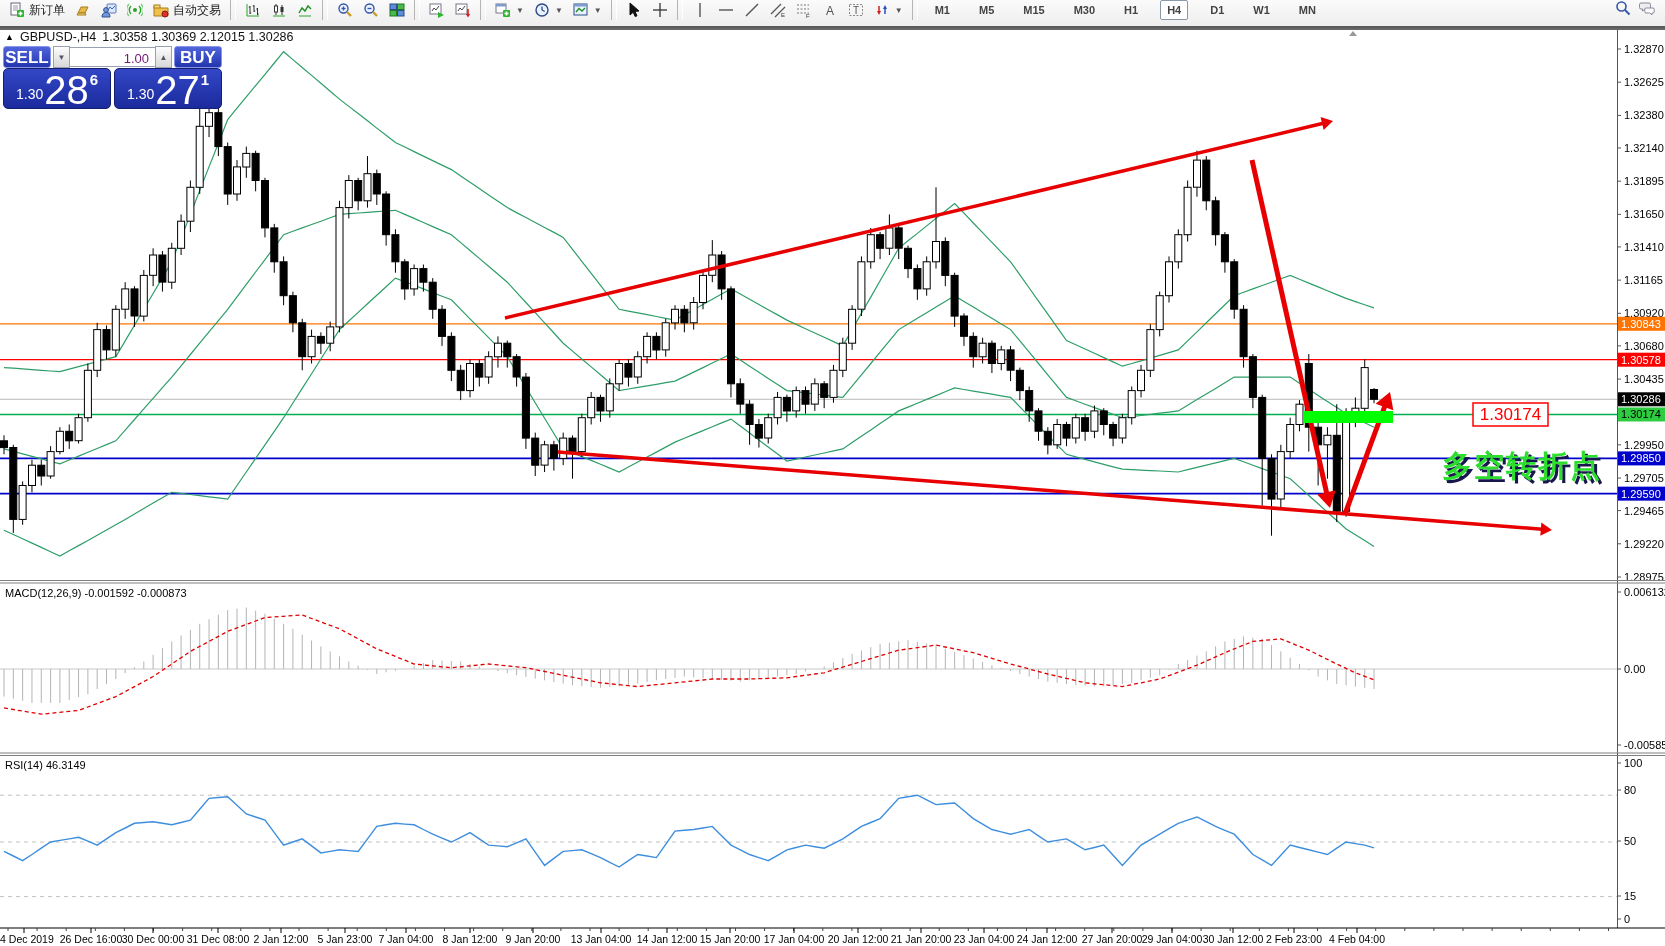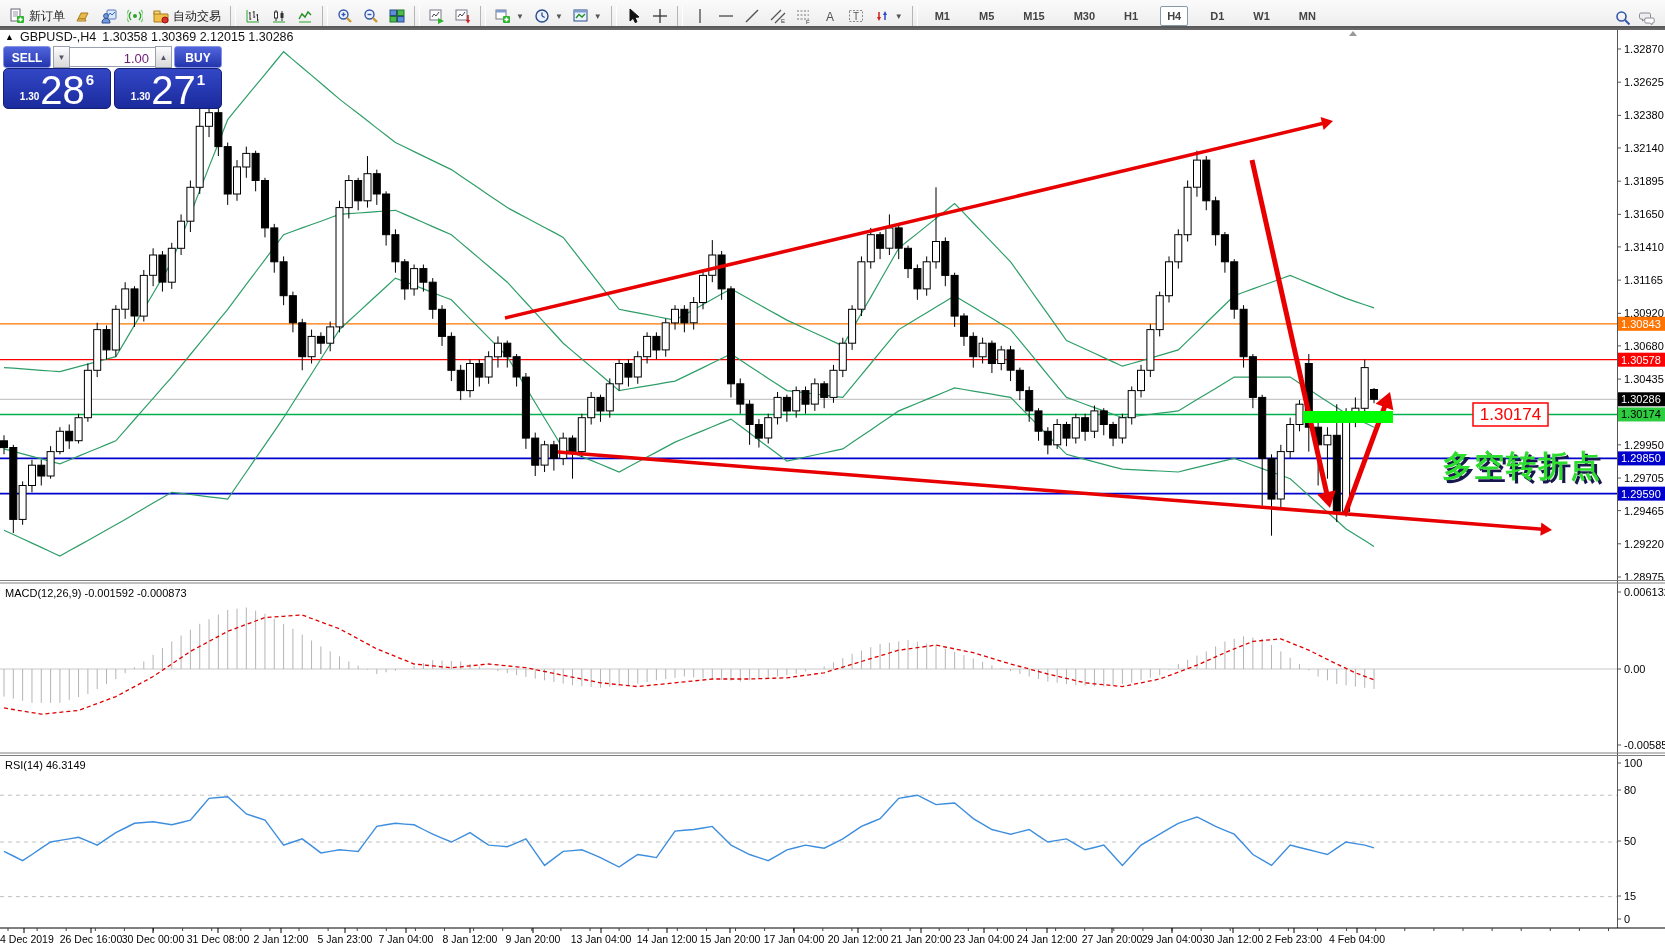--- a/index.html
+++ b/index.html
@@ -1,49 +1,49 @@
 <!DOCTYPE html>
 <html><head>
 <meta charset="utf-8">
 <style>
   html,body{margin:0;padding:0;background:#fff;font-family:"Liberation Sans",sans-serif;}
   #app{position:relative;width:1665px;height:946px;overflow:hidden;background:#fff;}
   
   #toolbar{position:absolute;top:0;left:0;width:1665px;height:28px;background:linear-gradient(#fbfbfb,#eeeeee);
-           border-bottom:2px solid #5a5a5a;display:flex;align-items:flex-end;padding:0 4px;box-sizing:border-box;z-index:30;}
+           border-bottom:2px solid #5a5a5a;display:flex;align-items:flex-start;padding:0 4px;box-sizing:border-box;z-index:30;}
   .tbtn{display:flex;align-items:center;gap:4px;padding:2px 4px;border:1px solid transparent;border-radius:2px;height:20px;box-sizing:border-box;}
   .tlabel{font-size:12px;color:#222;white-space:nowrap;}
   .sep{width:4px;height:20px;border-left:1px solid #b5b5b5;border-right:1px solid #fff;margin:0 4px;}
   .caret{font-size:8px;color:#555;margin-left:1px;}
   .tf-group{display:flex;align-items:center;gap:15px;margin-left:6px;}
   .tf{font-size:11px;font-weight:700;color:#444;padding:3px 6px;border:1px solid transparent;border-radius:2px;}
   .tf.active{background:#fff;border-color:#8899aa;}
   #toolbar-right{margin-left:auto;display:flex;align-items:center;gap:8px;padding-right:6px;}
   .icon16{width:16px;height:16px;display:block;}
   
   #chart-svg{position:absolute;top:0;left:0;z-index:1;font-family:"Liberation Sans",sans-serif;}
   
   #symbol-title{position:absolute;top:30px;left:5px;z-index:20;font-size:12.5px;color:#111;display:flex;gap:6px;align-items:center;}
   #symbol-title .tri{font-size:9px;color:#000;}
   
   #trade-panel{position:absolute;top:45px;left:3px;width:219px;height:64px;z-index:25;font-family:"Liberation Sans",sans-serif;}
   #tp-top{position:absolute;top:0;left:0;width:100%;height:24px;display:flex;align-items:center;}
-  .tp-btn{width:48px;height:22px;border-radius:3px;color:#fff;font-size:12px;font-weight:700;text-align:center;line-height:22px;
+  .tp-btn{width:48px;height:22px;border-radius:3px;color:#fff;font-size:17px;font-weight:700;text-align:center;line-height:22px;
           background:linear-gradient(#5064dc,#2436ae);border:1px solid #8894e8;box-sizing:border-box;}
   #tp-spin{flex:1;height:22px;margin:0 2px;display:flex;align-items:center;}
   .spin-btn{width:17px;height:22px;background:linear-gradient(#fdfdfd,#d8d8d8);border:1px solid #9aa0b0;color:#556;
             font-size:8px;text-align:center;line-height:22px;box-sizing:border-box;}
   #tp-vol{flex:1;height:20px;background:#fff;border-top:1px solid #9aa0b0;border-bottom:1px solid #9aa0b0;
           font-size:13px;color:#701a75;text-align:right;line-height:22px;padding-right:6px;box-sizing:border-box;}
   .tp-price{position:absolute;top:23px;width:108px;height:41px;background:linear-gradient(#3347c6,#1b2b9d);
             border:1px solid #141f6f;border-radius:5px;color:#fff;display:flex;align-items:flex-end;justify-content:center;
             padding-bottom:3px;box-sizing:border-box;}
   #tp-sell-price{left:0;}
   #tp-buy-price{left:111px;}
-  .tp-small{font-size:10px;font-weight:700;margin-bottom:3px;}
+  .tp-small{font-size:14px;font-weight:400;margin-bottom:3px;}
   .tp-big{font-size:40px;font-weight:400;line-height:30px;margin:0 1px;}
   .tp-sup{font-size:15px;font-weight:700;align-self:flex-start;margin-top:2px;}
 </style>
 </head>
 <body>
 
 <div id="app">
 
   <div id="toolbar">
     <div class="tbtn">

